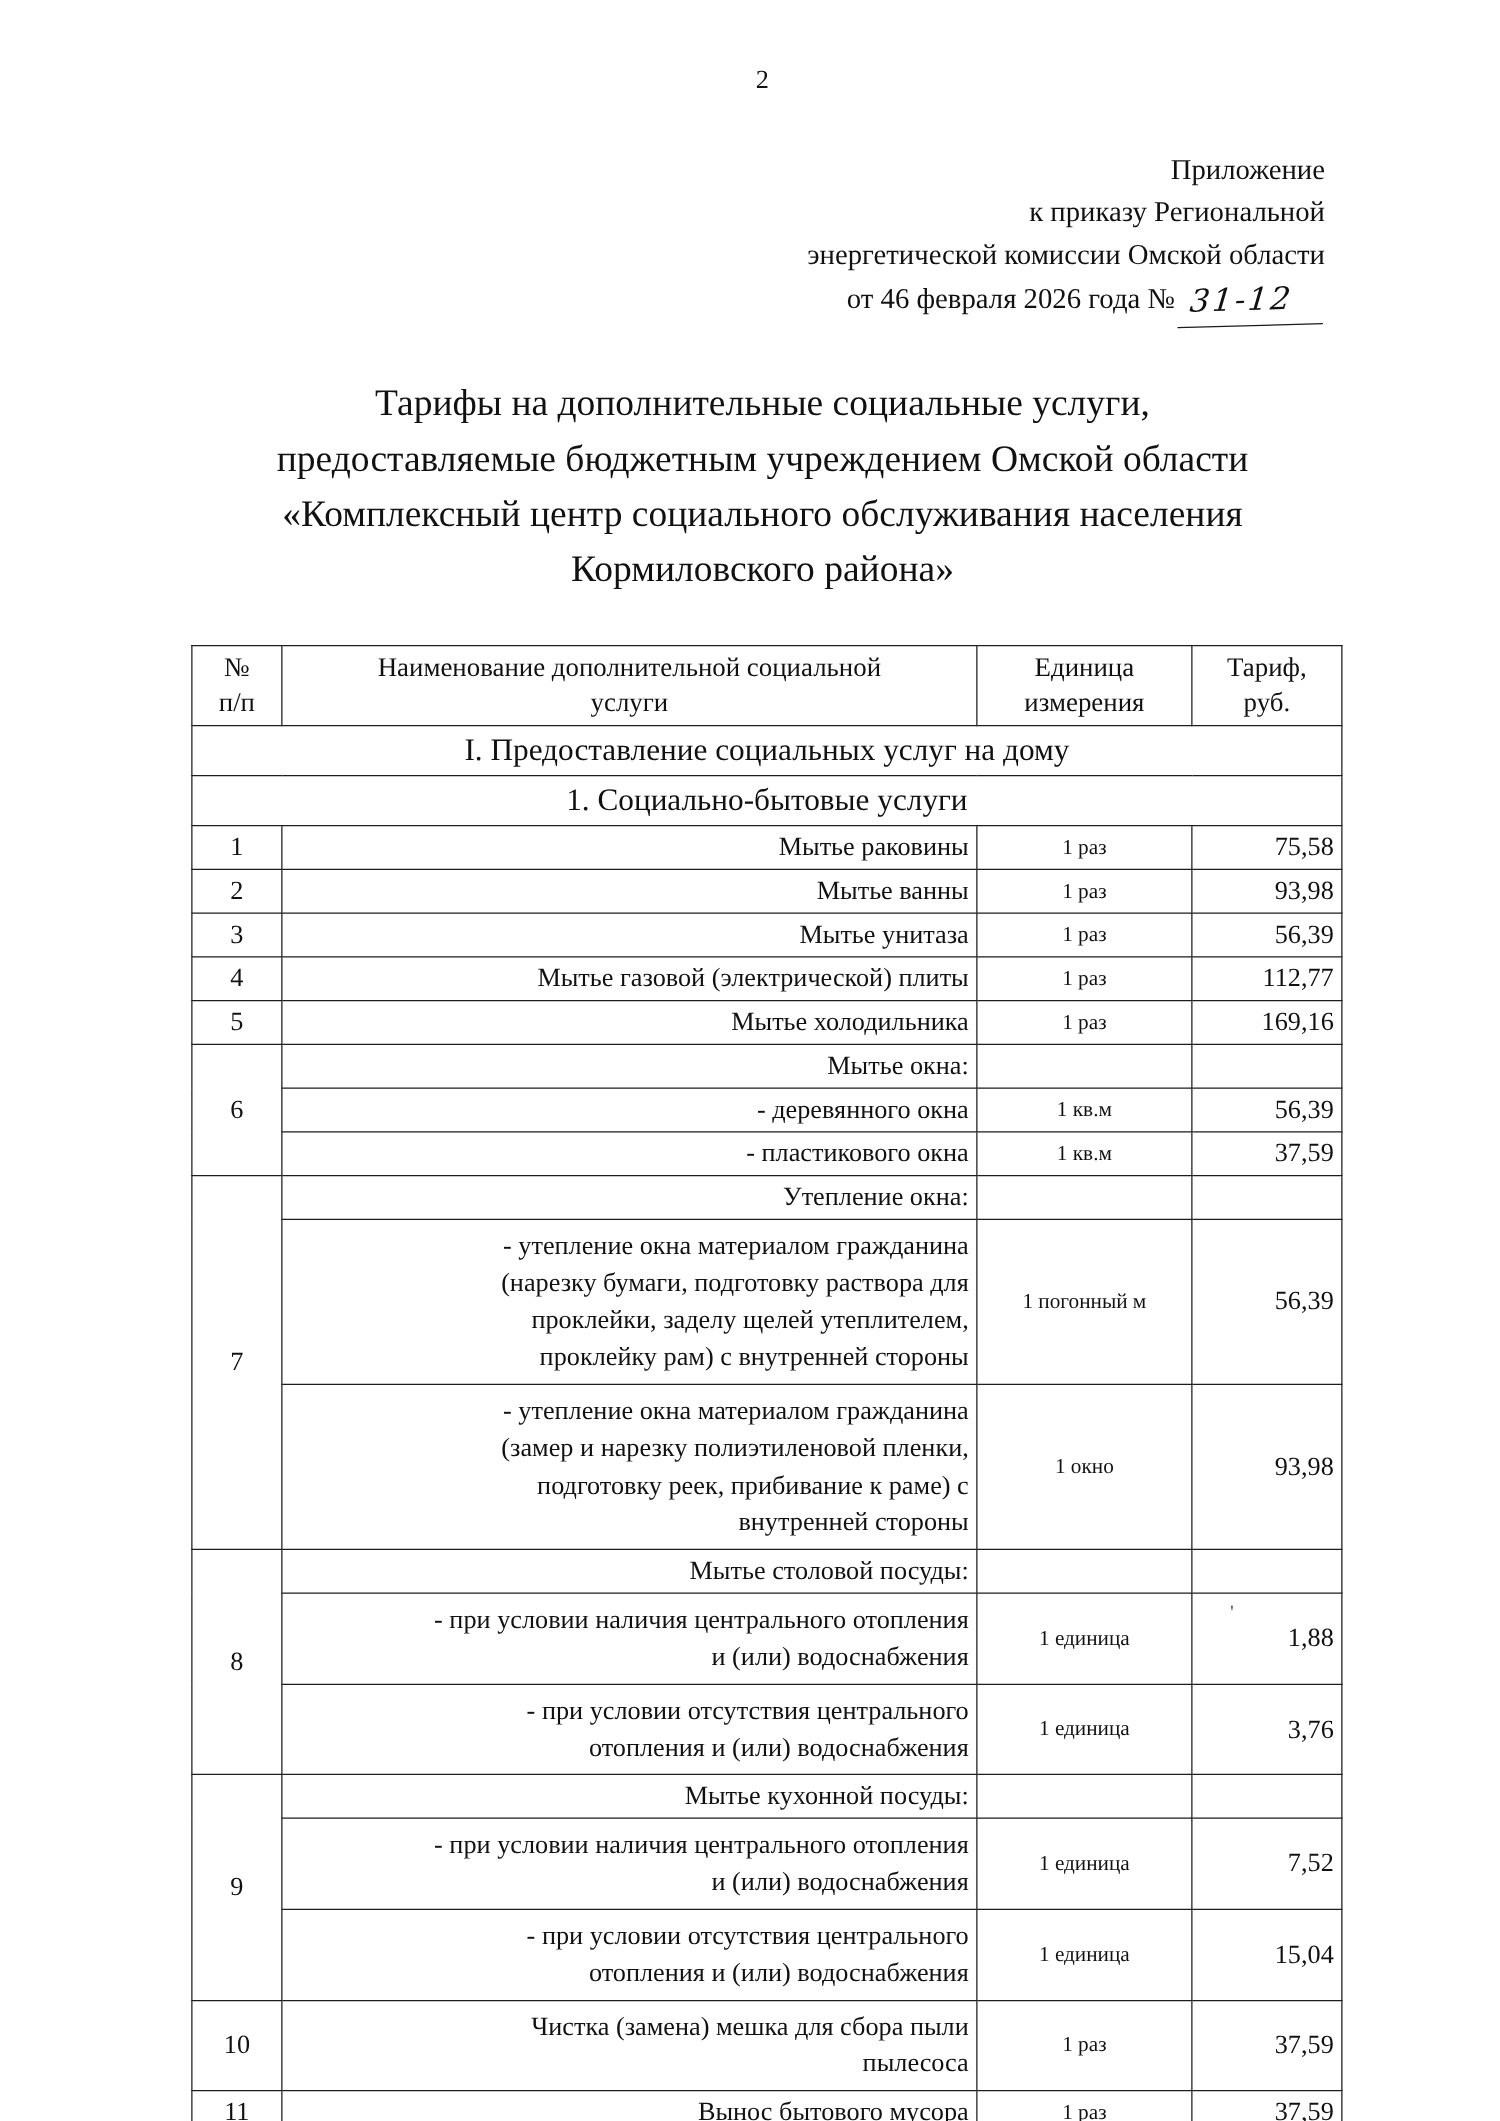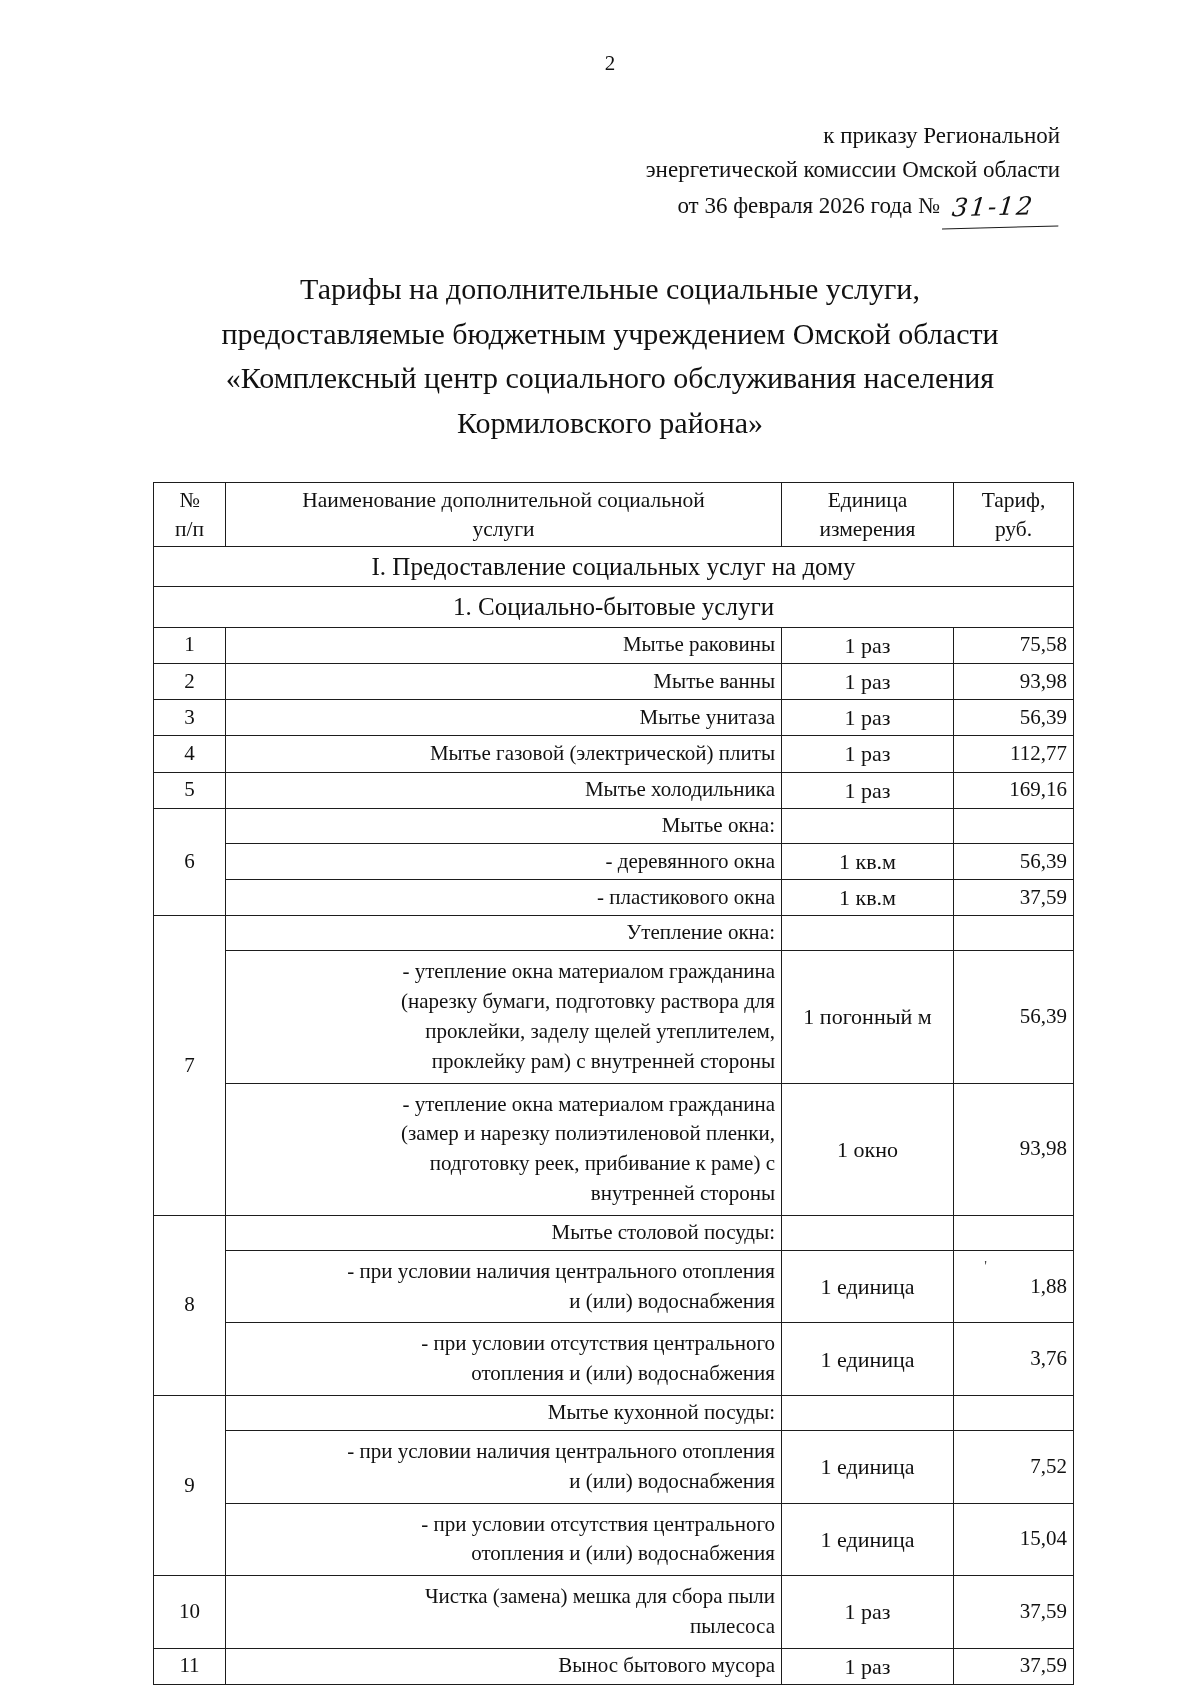--- a/index.html
+++ b/index.html
@@ -105,21 +105,21 @@
     text-align: center;
     font-size: 21px;
   }
   td.name {
     text-align: right;
     padding-left: 12px;
     font-size: 21px;
   }
   td.unit {
     text-align: center;
-    font-size: 22px;
+    font-size: 17px;
   }
   td.price {
     text-align: right;
     padding-right: 14px;
     font-size: 21px;
     position: relative;
   }
   td.name.block {
     line-height: 1.42;
     padding-top: 6px;
@@ -134,23 +134,24 @@
   }
 </style>
 </head>
 <body>
 
 <div class="page">
 
   <div class="page-number">2</div>
 
   <div class="appendix-block">
+    <span class="appendix-line">Приложение</span>
     <span class="appendix-line">к приказу Региональной</span>
     <span class="appendix-line">энергетической комиссии Омской области</span>
-    <span class="order-line"><span>от 36 февраля 2026 года №</span><span class="order-number">31-12</span></span>
+    <span class="order-line"><span>от 46 февраля 2026 года №</span><span class="order-number">31-12</span></span>
   </div>
 
   <div class="doc-title">
     <span>Тарифы на дополнительные социальные услуги,</span>
     <span>предоставляемые бюджетным учреждением Омской области</span>
     <span>«Комплексный центр социального обслуживания населения</span>
     <span>Кормиловского района»</span>
   </div>
 
   <table class="tariff">

